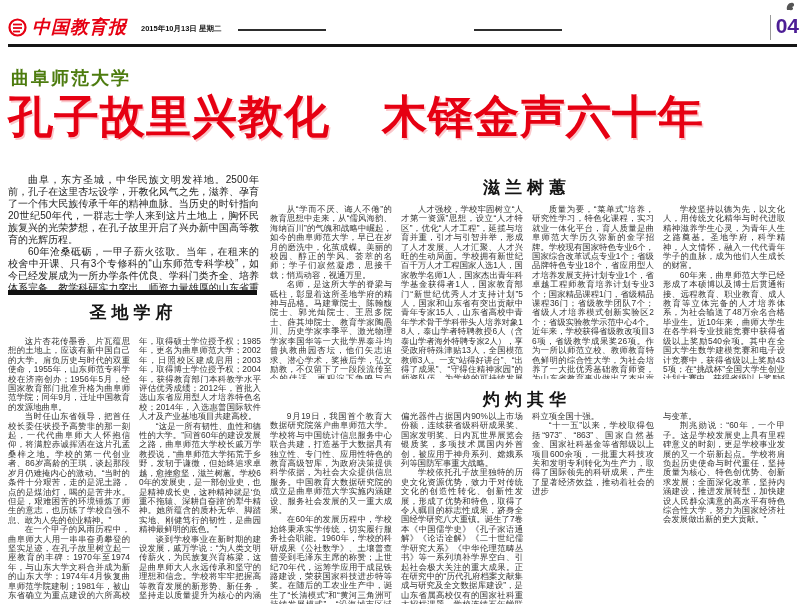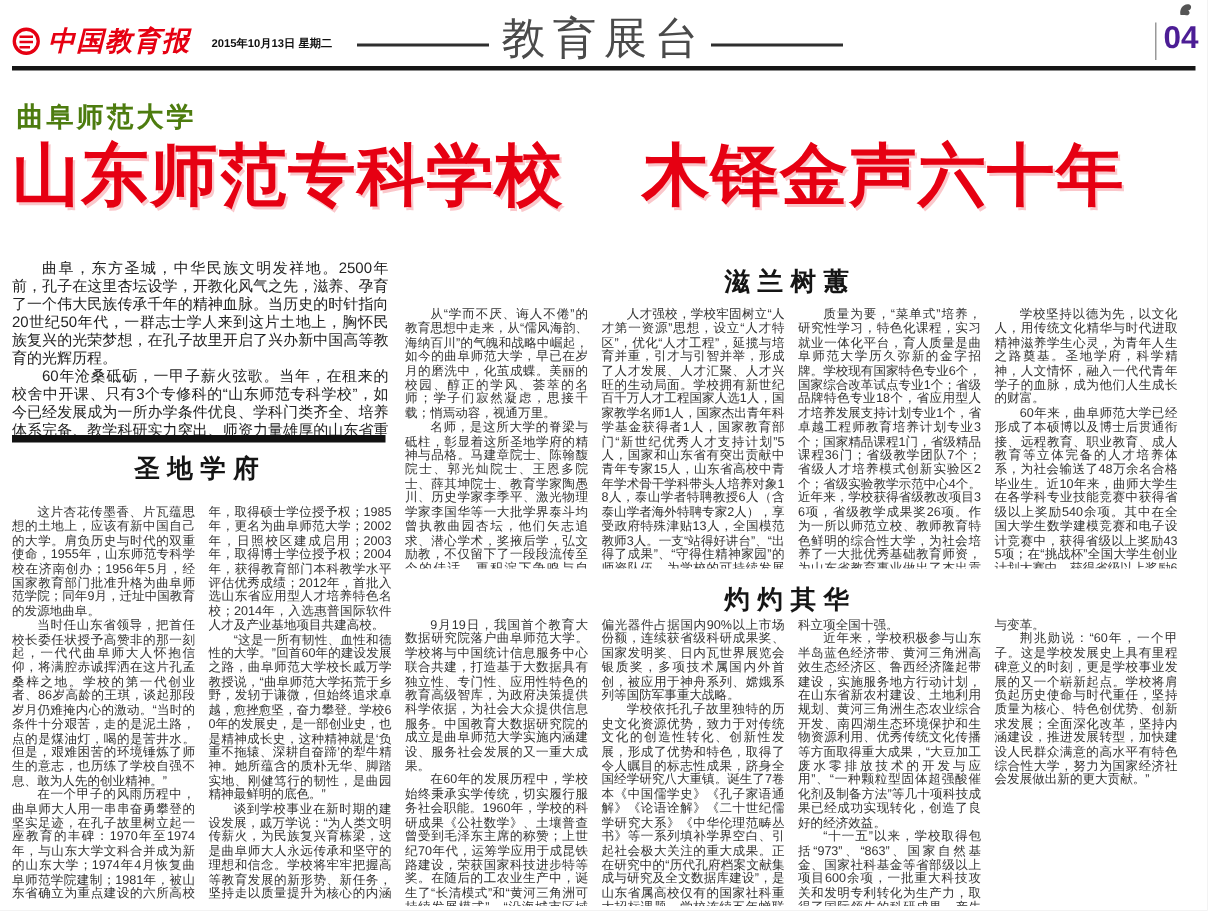--- a/index.html
+++ b/index.html
@@ -57,56 +57,55 @@
       <circle cx="9.5" cy="9.5" r="8" fill="none" stroke="#e60012" stroke-width="2.2"></circle>
       <line x1="5" y1="6.5" x2="14" y2="6.5" stroke="#e60012" stroke-width="1.8"></line>
       <line x1="5" y1="10" x2="14" y2="10" stroke="#e60012" stroke-width="1.8"></line>
       <line x1="5" y1="13.5" x2="12" y2="13.5" stroke="#e60012" stroke-width="1.8"></line>
     </svg>
     <span class="logo-text">中国教育报</span>
     <span class="m-date">2015年10月13日 星期二</span>
   </div>
 
   <div class="m-rule left"></div>
-  <div class="m-title">教育展台</div>
   <div class="m-rule right"></div>
 
   <div class="pn-divider"></div>
   <div class="page-number">04</div>
 
   <svg class="corner-orn" width="11" height="11" viewBox="0 0 11 11">
     <path d="M2 9 C1 5, 4 1, 8 2 C10 3, 9 6, 7 6 C9 7, 8 10, 5 9 Z" fill="#555"></path>
   </svg>
 
   <div class="masthead-rule"></div>
 
   <div class="kicker">曲阜师范大学</div>
   <div class="headline">
-    <span>山东师范专科学校</span>
+    <span>孔子故里兴教化</span>
     <span>木铎金声六十年</span>
   </div>
 
   <div class="lede">
     <p>曲阜，东方圣城，中华民族文明发祥地。2500年前，孔子在这里杏坛设学，开教化风气之先，滋养、孕育了一个伟大民族传承千年的精神血脉。当历史的时针指向20世纪50年代，一群志士学人来到这片土地上，胸怀民族复兴的光荣梦想，在孔子故里开启了兴办新中国高等教育的光辉历程。</p>
     <p>60年沧桑砥砺，一甲子薪火弦歌。当年，在租来的校舍中开课、只有3个专修科的“山东师范专科学校”，如今已经发展成为一所办学条件优良、学科门类齐全、培养体系完备、教学科研实力突出、师资力量雄厚的山东省重点大学。</p>
   </div>
   <div class="lede-rule"></div>
 
   <div class="sec-title" style="left:8px;top:301px;width:251px;">圣地学府</div>
   <div class="sec-title" style="left:402px;top:176px;width:250px;">滋兰树蕙</div>
   <div class="sec-title" style="left:402px;top:388px;width:250px;">灼灼其华</div>
 
   <div class="col c1 band-l">
     <p>这片杏花传墨香、片瓦蕴思想的土地上，应该有新中国自己的大学。肩负历史与时代的双重使命，1955年，山东师范专科学校在济南创办；1956年5月，经国家教育部门批准升格为曲阜师范学院；同年9月，迁址中国教育的发源地曲阜。</p>
     <p>当时任山东省领导，把首任校长委任状授予高赞非的那一刻起，一代代曲阜师大人怀抱信仰，将满腔赤诚挥洒在这片孔孟桑梓之地。学校的第一代创业者、86岁高龄的王琪，谈起那段岁月仍难掩内心的激动。“当时的条件十分艰苦，走的是泥土路，点的是煤油灯，喝的是苦井水。但是，艰难困苦的环境锤炼了师生的意志，也历练了学校自强不息、敢为人先的创业精神。”</p>
     <p>在一个甲子的风雨历程中，曲阜师大人用一串串奋勇攀登的坚实足迹，在孔子故里树立起一座教育的丰碑：1970年至1974年，与山东大学文科合并成为新的山东大学；1974年4月恢复曲阜师范学院建制；1981年，被山东省确立为重点建设的六所高校之一；同年，被批准为全国首批招收研究生的高校；1982</p>
   </div>
   <div class="col c2 band-l">
     <p class="cont">年，取得硕士学位授予权；1985年，更名为曲阜师范大学；2002年，日照校区建成启用；2003年，取得博士学位授予权；2004年，获得教育部门本科教学水平评估优秀成绩；2012年，首批入选山东省应用型人才培养特色名校；2014年，入选惠普国际软件人才及产业基地项目共建高校。</p>
-    <p>“这是一所有韧性、血性和德性的大学。”回首60年的建设发展之路，曲阜师范大学校长戚万学教授说，“曲阜师范大学拓荒于乡野，发轫于谦微，但始终追求卓越，愈挫愈坚，奋力攀登。学校60年的发展史，是一部创业史，也是精神成长史，这种精神就是‘负重不拖辕、深耕自奋蹄’的犁牛精神。她所蕴含的质朴无华、脚踏实地、刚健笃行的韧性，是曲园精神最鲜明的底色。”</p>
+    <p>“这是一所有韧性、血性和德性的大学。”回首60年的建设发展之路，曲阜师范大学校长戚万学教授说，“曲阜师范大学拓荒于乡野，发轫于谦微，但始终追求卓越，愈挫愈坚，滋兰树蕙。学校60年的发展史，是一部创业史，也是精神成长史，这种精神就是‘负重不拖辕、深耕自奋蹄’的犁牛精神。她所蕴含的质朴无华、脚踏实地、刚健笃行的韧性，是曲园精神最鲜明的底色。”</p>
     <p>谈到学校事业在新时期的建设发展，戚万学说：“为人类文明传薪火，为民族复兴育栋梁，这是曲阜师大人永远传承和坚守的理想和信念。学校将牢牢把握高等教育发展的新形势、新任务，坚持走以质量提升为核心的内涵发展之路，勇于创新，主动作为，深化改革，加快发展，办好人民群众满意的孔子家乡的大学。”</p>
   </div>
   <div class="col c3 band-a">
     <p>从“学而不厌、诲人不倦”的教育思想中走来，从“儒风海韵、海纳百川”的气魄和战略中崛起，如今的曲阜师范大学，早已在岁月的磨洗中，化茧成蝶。美丽的校园、醇正的学风、荟萃的名师；学子们寂然凝虑，思接千载；悄焉动容，视通万里。</p>
     <p>名师，是这所大学的脊梁与砥柱，彰显着这所圣地学府的精神与品格。马建章院士、陈翰馥院士、郭光灿院士、王恩多院士、薛其坤院士、教育学家陶愚川、历史学家李季平、激光物理学家李国华等一大批学界泰斗均曾执教曲园杏坛，他们矢志追求、潜心学术，奖掖后学，弘文励教，不仅留下了一段段流传至今的佳话，更积淀下争鸣与自由、包容与尊重的学术传统和精神财富。</p>
   </div>
 
   <div class="col c4 band-a">
     <p>人才强校，学校牢固树立“人才第一资源”思想，设立“人才特区”，优化“人才工程”，延揽与培育并重，引才与引智并举，形成了人才发展、人才汇聚、人才兴旺的生动局面。学校拥有新世纪百千万人才工程国家人选1人，国家教学名师1人，国家杰出青年科学基金获得者1人，国家教育部门“新世纪优秀人才支持计划”5人，国家和山东省有突出贡献中青年专家15人，山东省高校中青年学术骨干学科带头人培养对象18人，泰山学者特聘教授6人（含泰山学者海外特聘专家2人），享受政府特殊津贴13人，全国模范教师3人。一支“站得好讲台”、“出得了成果”、“守得住精神家园”的师资队伍，为学校的可持续发展提供了坚强支撑。</p>
   </div>
@@ -121,21 +120,20 @@
   <div class="col c3 band-b">
     <p>9月19日，我国首个教育大数据研究院落户曲阜师范大学。学校将与中国统计信息服务中心联合共建，打造基于大数据具有独立性、专门性、应用性特色的教育高级智库，为政府决策提供科学依据，为社会大众提供信息服务。中国教育大数据研究院的成立是曲阜师范大学实施内涵建设、服务社会发展的又一重大成果。</p>
     <p>在60年的发展历程中，学校始终秉承实学传统，切实履行服务社会职能。1960年，学校的科研成果《公社数学》、土壤普查曾受到毛泽东主席的称赞；上世纪70年代，运筹学应用于成昆铁路建设，荣获国家科技进步特等奖。在随后的工农业生产中，诞生了“长清模式”和“黄河三角洲可持续发展模式”、“沿海城市区域发展模式”，为经济社会建设做出了重要贡献。学校研发的激光</p>
   </div>
   <div class="col c4 band-b">
     <p class="cont">偏光器件占据国内90%以上市场份额，连续获省级科研成果奖、国家发明奖、日内瓦世界展览会银质奖，多项技术属国内外首创，被应用于神舟系列、嫦娥系列等国防军事重大战略。</p>
     <p>学校依托孔子故里独特的历史文化资源优势，致力于对传统文化的创造性转化、创新性发展，形成了优势和特色，取得了令人瞩目的标志性成果，跻身全国经学研究八大重镇。诞生了7卷本《中国儒学史》《孔子家语通解》《论语诠解》《二十世纪儒学研究大系》《中华伦理范畴丛书》等一系列填补学界空白、引起社会极大关注的重大成果。正在研究中的“历代孔府档案文献集成与研究及全文数据库建设”，是山东省属高校仅有的国家社科重大招标课题。学校连续五年蝉联山东省社科成果一等奖，连续两年跻身教育部门人文社</p>
   </div>
   <div class="col c5 band-b">
     <p class="cont">科立项全国十强。</p>
-    <p>近年来，学校积极参与山东半岛蓝色经济带、黄河三角洲高效生态经济区、鲁西经济隆起带建设，实施服务地方行动计划，在山东省新农村建设、土地利用规划、黄河三角洲生态农业综合开发、南四湖生态环境保护和生物资源利用、优秀传统文化传播等方面取得重大成果，“大豆加工废水零排放技术的开发与应用”、“一种颗粒型固体超强酸催化剂及制备方法”等几十项科技成果已经成功实现转化，创造了良好的经济效益。</p>
     <p>“十一五”以来，学校取得包括“973”、“863”、国家自然基金、国家社科基金等省部级以上项目600余项，一批重大科技攻关和发明专利转化为生产力，取得了国际领先的科研成果，产生了显著经济效益，推动着社会的进步</p>
   </div>
   <div class="col c6 band-b">
     <p class="cont">与变革。</p>
     <p>荆兆勋说：“60年，一个甲子。这是学校发展史上具有里程碑意义的时刻，更是学校事业发展的又一个崭新起点。学校将肩负起历史使命与时代重任，坚持质量为核心、特色创优势、创新求发展；全面深化改革，坚持内涵建设，推进发展转型，加快建设人民群众满意的高水平有特色综合性大学，努力为国家经济社会发展做出新的更大贡献。”</p>
 
   </div>
 
 </div>
 

